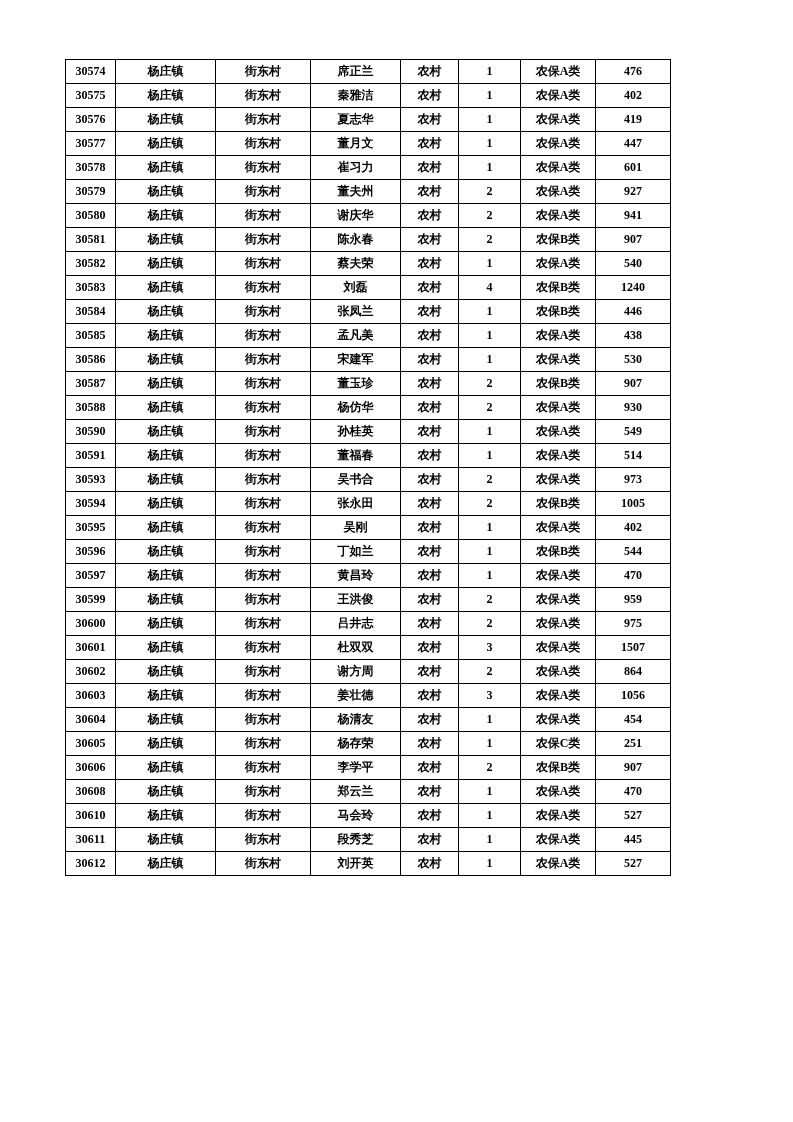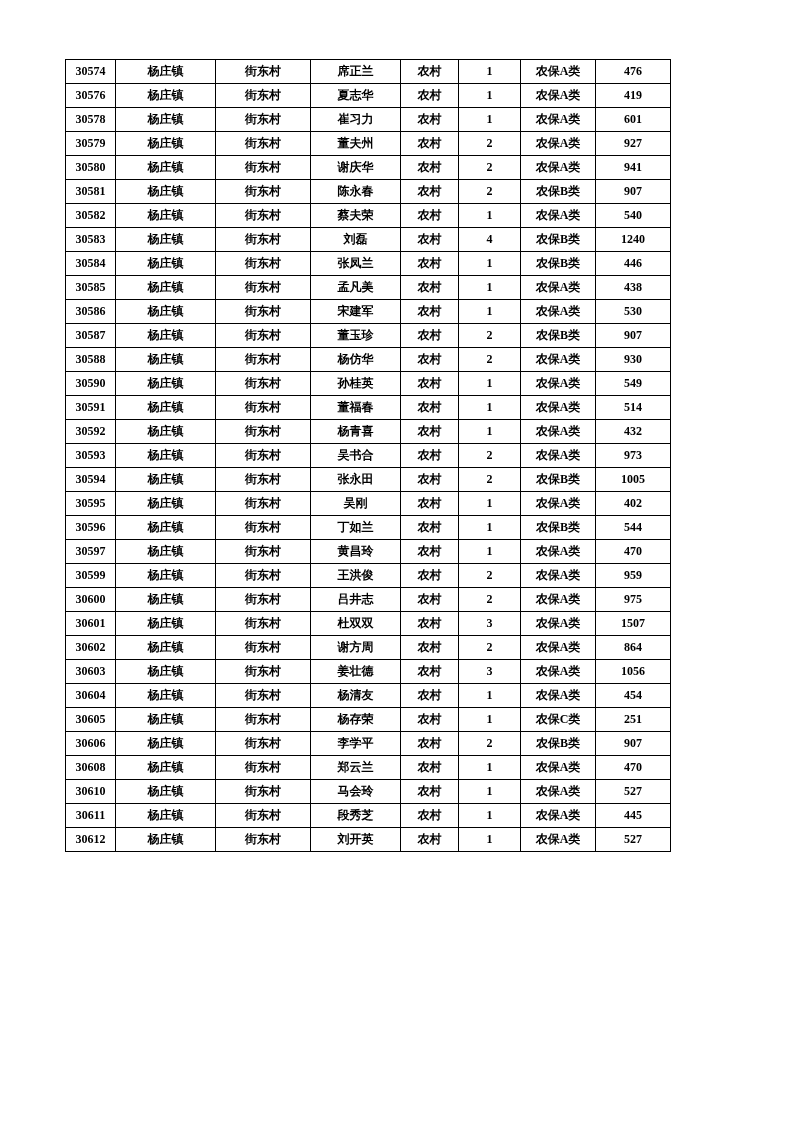--- a/index.html
+++ b/index.html
@@ -63,30 +63,50 @@
           <td>30574</td>
           <td>杨庄镇</td>
           <td>街东村</td>
           <td>席正兰</td>
           <td>农村</td>
           <td>1</td>
           <td>农保A类</td>
           <td>476</td>
         </tr>
         <tr>
+          <td>30575</td>
+          <td>杨庄镇</td>
+          <td>街东村</td>
+          <td>秦雅洁</td>
+          <td>农村</td>
+          <td>1</td>
+          <td>农保A类</td>
+          <td>402</td>
+        </tr>
+        <tr>
           <td>30576</td>
           <td>杨庄镇</td>
           <td>街东村</td>
           <td>夏志华</td>
           <td>农村</td>
           <td>1</td>
           <td>农保A类</td>
           <td>419</td>
         </tr>
         <tr>
+          <td>30577</td>
+          <td>杨庄镇</td>
+          <td>街东村</td>
+          <td>董月文</td>
+          <td>农村</td>
+          <td>1</td>
+          <td>农保A类</td>
+          <td>447</td>
+        </tr>
+        <tr>
           <td>30578</td>
           <td>杨庄镇</td>
           <td>街东村</td>
           <td>崔习力</td>
           <td>农村</td>
           <td>1</td>
           <td>农保A类</td>
           <td>601</td>
         </tr>
         <tr>
@@ -201,30 +221,20 @@
         </tr>
         <tr>
           <td>30591</td>
           <td>杨庄镇</td>
           <td>街东村</td>
           <td>董福春</td>
           <td>农村</td>
           <td>1</td>
           <td>农保A类</td>
           <td>514</td>
-        </tr>
-        <tr>
-          <td>30592</td>
-          <td>杨庄镇</td>
-          <td>街东村</td>
-          <td>杨青喜</td>
-          <td>农村</td>
-          <td>1</td>
-          <td>农保A类</td>
-          <td>432</td>
         </tr>
         <tr>
           <td>30593</td>
           <td>杨庄镇</td>
           <td>街东村</td>
           <td>吴书合</td>
           <td>农村</td>
           <td>2</td>
           <td>农保A类</td>
           <td>973</td>

